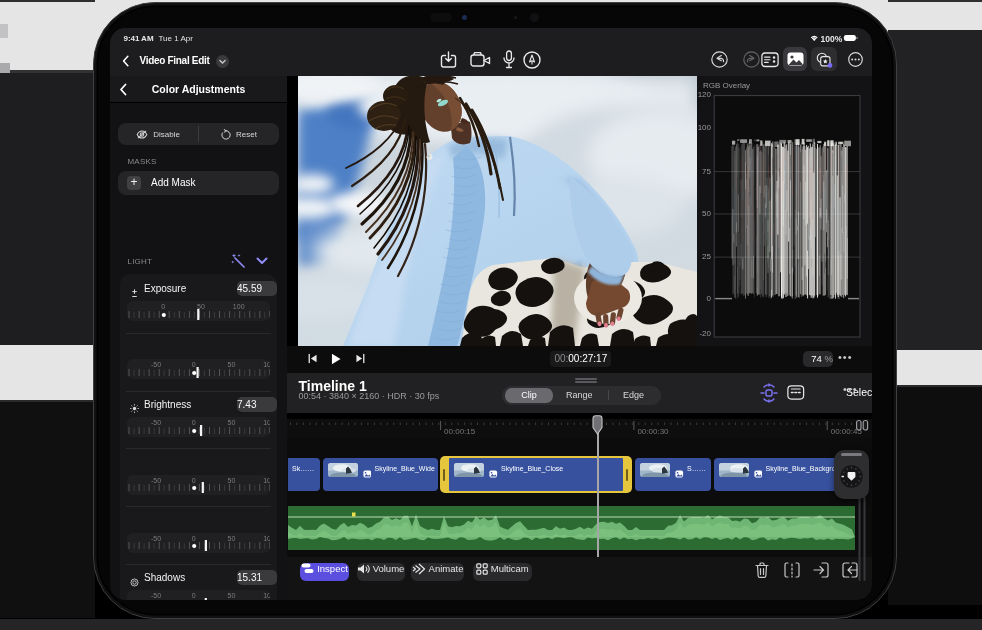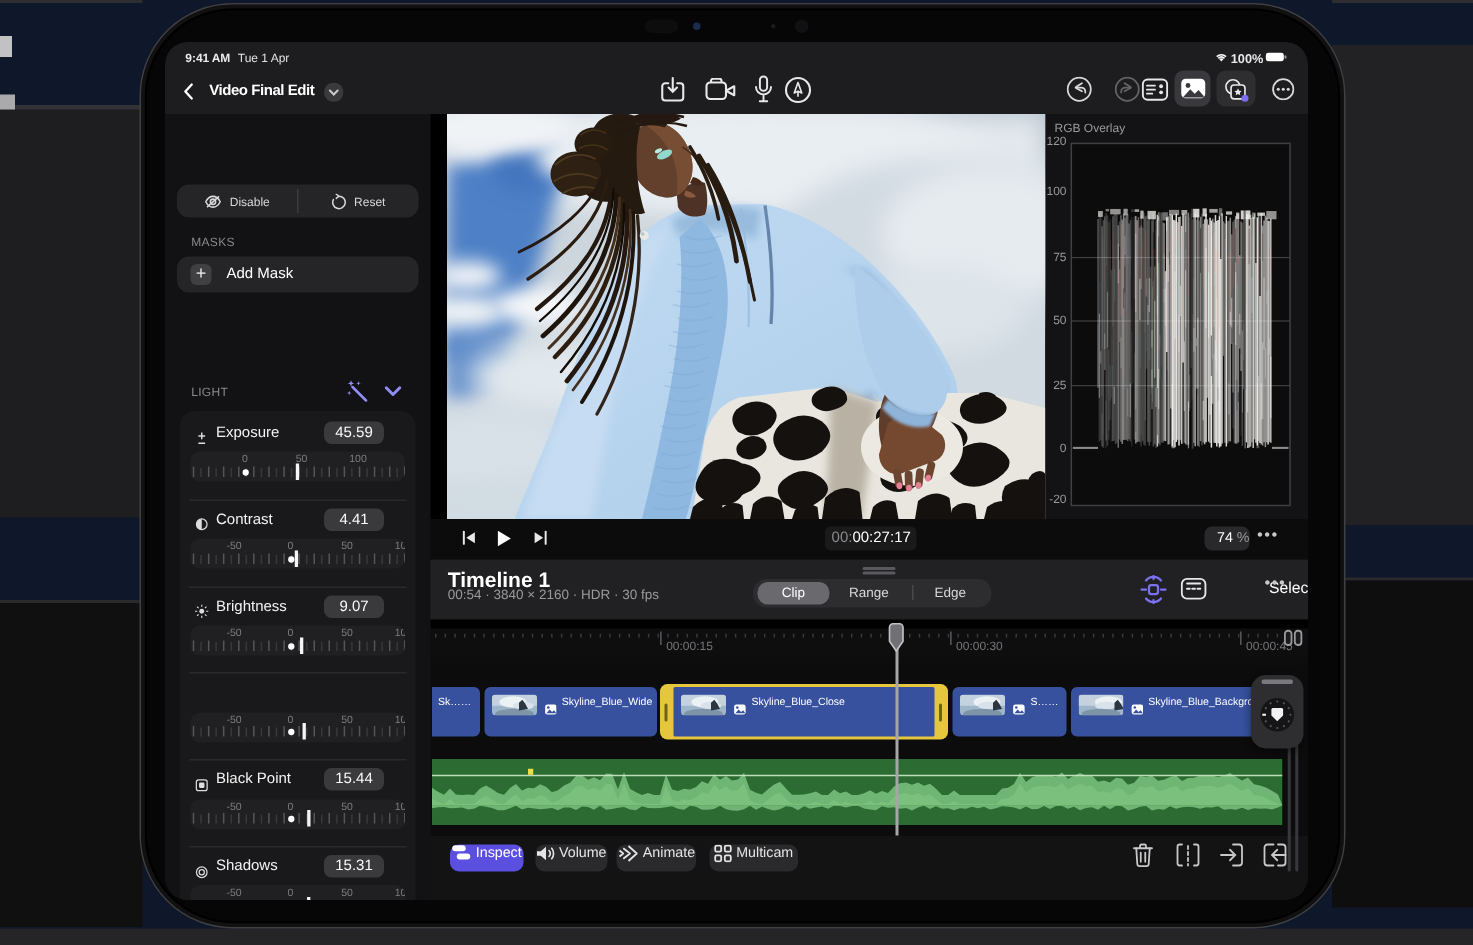--- a/index.html
+++ b/index.html
@@ -1,18 +1,18 @@
 <!DOCTYPE html>
 <html><head><meta charset="utf-8">
 <style>
 * { margin:0; padding:0; box-sizing:border-box; }
 html,body { width:982px; height:630px; background:#000; overflow:hidden;
   font-family:"Liberation Sans", sans-serif; -webkit-font-smoothing:antialiased; }
 .abs { position:absolute; }
-#stage { position:relative; width:982px; height:630px; background:#0f172a; }
+#stage { position:relative; width:982px; height:506px; background:#e5e5e5; }
 
 .bgp { position:absolute; background:#1b1b1d; }
 
 #device { position:absolute; left:93px; top:2px; width:804px; height:617px;
   background:#060606; border-radius:62px; border:1.5px solid #404044;
   box-shadow: inset 0 0 0 2.5px #111, inset 0 0 0 4px #000; }
 #screen { position:absolute; left:110px; top:28px; width:762px; height:572px;
   background:#000; border-radius:15px; overflow:hidden; }
 
 .camdot { position:absolute; border-radius:50%; }
@@ -33,22 +33,22 @@
 .seclab { position:absolute; left:17.5px; font-size:8px; color:#8a8a8e; letter-spacing:0.2px; }
 .bigbtn { position:absolute; left:8px; width:161px; height:24.5px; background:#252527; border-radius:8px; display:flex; align-items:center; }
 .plusbox { width:14px; height:14px; margin-left:9px; background:#404043; border-radius:4px; color:#efefef; font-size:12px; line-height:13px; text-align:center; }
 .amtext { margin-left:10px; font-size:10px; color:#fff; }
 .entext { margin-left:7px; white-space:nowrap; font-size:9px; color:#8f8cf6; font-weight:400; }
 #card { position:absolute; left:10px; top:198px; width:157px; height:400px; background:#19191b; border-radius:10px; }
 .srow { position:absolute; left:0; width:157px; height:21px; }
 .sicon { position:absolute; left:10px; top:5.5px; }
 .sicon svg { width:9px; height:9px; }
 .sname { position:absolute; left:24px; top:5px; font-size:10px; color:#f2f2f2; }
-.sval { position:absolute; right:21px; top:3px; width:40px; height:15px; background:#3a3a3d; border-radius:5px;
-  color:#fafafa; font-size:10px; text-align:center; line-height:15px; }
+.sval { position:absolute; right:0; top:3px; width:40px; height:15px; background:#3a3a3d; border-radius:5px;
+  color:#fafafa; font-size:10px; line-height:15px; }
 .rwrap { position:absolute; left:6.5px; width:143.5px; height:20px; }
 .rstrip { position:relative; width:143.5px; height:20px; background:#202022; border-radius:6px; overflow:hidden; }
 .rlab { position:absolute; top:2px; width:16px; text-align:center; font-size:7px; color:#7c7c80; }
 .rticks { position:absolute; left:0; top:9.5px; overflow:visible; }
 .sdiv { position:absolute; left:6px; width:145px; height:1px; background:#2a2a2d; }
 
 #preview { position:absolute; left:177px; top:48px; width:410px; height:270px; background:#000; }
 .photo { position:absolute; left:11px; top:0; }
 #playbar { position:absolute; left:177px; top:318px; width:585px; height:27px; background:#0c0c0d; }
 .pbico { position:absolute; top:6px; }
@@ -203,20 +203,26 @@
           </svg>
 <svg class="ticon" style="left:738px;top:6px" width="15" height="15" viewBox="0 0 19 19">
 <circle cx="9.5" cy="9.5" r="8.6" stroke="#d8d8da" stroke-width="1.5" fill="none"></circle>
 <circle cx="5.3" cy="9.5" r="1.3" fill="#d8d8da"></circle>
             <circle cx="9.5" cy="9.5" r="1.3" fill="#d8d8da"></circle>
             <circle cx="13.7" cy="9.5" r="1.3" fill="#d8d8da"></circle>
           </svg>
 </div>
       </div>
 <div id="lpanel">
+<div id="lphead">
+          <svg class="abs" style="left:9px;top:7px" width="8" height="13" viewBox="0 0 8 13">
+            <path d="M6.5 1.5 L2 6.5 L6.5 11.5" stroke="#fff" stroke-width="1.8" fill="none" stroke-linecap="round" stroke-linejoin="round"></path>
+          </svg>
+          <span class="title">Color Adjustments</span>
+        </div>
 <div class="btn2">
           <div class="half">
 <svg width="12" height="9" viewBox="0 0 15 11">
               <g stroke="#d8d8da" stroke-width="1.3" fill="none">
 <path d="M1.5 5.5 C3 2.5 5 1 7.5 1 C10 1 12 2.5 13.5 5.5 C12 8.5 10 10 7.5 10 C5 10 3 8.5 1.5 5.5 Z"></path>
 <circle cx="7.5" cy="5.5" r="2.2"></circle>
                 <path d="M2.5 10 L12.5 1"></path>
               </g>
             </svg>
 Disable</div>
@@ -284,28 +290,20 @@
                 <rect x="127.3" y="1" width="1" height="6" fill="#505054" opacity="0.5"></rect>
                 <rect x="132.3" y="0" width="1" height="7" fill="#6e6e72" opacity="0.68"></rect>
                 <rect x="137.3" y="1" width="1" height="6" fill="#505054" opacity="0.5"></rect>
                 <rect x="142.3" y="0" width="1" height="7" fill="#6e6e72" opacity="0.68"></rect>
                 <circle cx="36.8" cy="4" r="2.1" fill="#ffffff"></circle>
                 <rect x="70.2" y="-2" width="2.2" height="11" fill="#f5f5f5"></rect>
               </svg>
             </div>
           </div>
           <div class="sdiv" style="top:58.7px"></div>
-          <div class="srow" style="top:61.9px">
-            <span class="sicon"><svg width="12" height="12" viewBox="0 0 12 12">
-                <circle cx="6" cy="6" r="4.7" stroke="#ddd" stroke-width="1.1" fill="none"></circle>
-                <path d="M6 1.3 A4.7 4.7 0 0 0 6 10.7 Z" fill="#ddd"></path>
-              </svg></span>
-            <span class="sname">Contrast</span>
-            <span class="sval">4.41</span>
-          </div>
           <div class="rwrap" style="top:85.2px">
             <div class="rstrip">
               <span class="rlab" style="left:21.5px">-50</span>
               <span class="rlab" style="left:59.2px">0</span>
               <span class="rlab" style="left:96.9px">50</span>
               <span class="rlab" style="left:134.5px">100</span>
               <svg class="rticks" width="144" height="10" viewBox="0 0 144 10">
                 <rect x="1.5" y="0" width="1" height="7" fill="#6e6e72" opacity="0.68"></rect>
                 <rect x="6.5" y="1" width="1" height="6" fill="#505054" opacity="0.5"></rect>
                 <rect x="11.6" y="0" width="1" height="7" fill="#6e6e72" opacity="0.68"></rect>
@@ -342,21 +340,21 @@
           </div>
           <div class="sdiv" style="top:116.5px"></div>
           <div class="srow" style="top:119.7px">
             <span class="sicon"><svg width="12" height="12" viewBox="0 0 12 12">
                 <circle cx="6" cy="6" r="2.2" fill="#ddd"></circle>
                 <g stroke="#ddd" stroke-width="1">
                   <path d="M6 0v2M6 10v2M0 6h2M10 6h2M1.8 1.8l1.4 1.4M8.8 8.8l1.4 1.4M10.2 1.8L8.8 3.2M3.2 8.8L1.8 10.2"></path>
                 </g>
               </svg></span>
             <span class="sname">Brightness</span>
-            <span class="sval">9.07</span>
+            <span class="sval">7.43</span>
           </div>
           <div class="rwrap" style="top:143.0px">
             <div class="rstrip">
               <span class="rlab" style="left:21.5px">-50</span>
               <span class="rlab" style="left:59.2px">0</span>
               <span class="rlab" style="left:96.9px">50</span>
               <span class="rlab" style="left:134.5px">100</span>
               <svg class="rticks" width="144" height="10" viewBox="0 0 144 10">
                 <rect x="1.5" y="0" width="1" height="7" fill="#6e6e72" opacity="0.68"></rect>
                 <rect x="6.5" y="1" width="1" height="6" fill="#505054" opacity="0.5"></rect>
@@ -428,28 +426,20 @@
                 <rect x="127.3" y="1" width="1" height="6" fill="#505054" opacity="0.5"></rect>
                 <rect x="132.3" y="0" width="1" height="7" fill="#6e6e72" opacity="0.68"></rect>
                 <rect x="137.3" y="1" width="1" height="6" fill="#505054" opacity="0.5"></rect>
                 <rect x="142.3" y="0" width="1" height="7" fill="#6e6e72" opacity="0.68"></rect>
                 <circle cx="67.2" cy="4" r="2.1" fill="#ffffff"></circle>
                 <rect x="74.7" y="-2" width="2.2" height="11" fill="#f5f5f5"></rect>
               </svg>
             </div>
           </div>
           <div class="sdiv" style="top:232.1px"></div>
-          <div class="srow" style="top:235.3px">
-            <span class="sicon"><svg width="12" height="12" viewBox="0 0 12 12">
-                <rect x="1.2" y="1.2" width="9.6" height="9.6" rx="2" stroke="#ddd" stroke-width="1.1" fill="none"></rect>
-                <rect x="3.6" y="3.6" width="4.8" height="4.8" rx="1" fill="#ddd"></rect>
-              </svg></span>
-            <span class="sname">Black Point</span>
-            <span class="sval">15.44</span>
-          </div>
           <div class="rwrap" style="top:258.6px">
             <div class="rstrip">
               <span class="rlab" style="left:21.5px">-50</span>
               <span class="rlab" style="left:59.2px">0</span>
               <span class="rlab" style="left:96.9px">50</span>
               <span class="rlab" style="left:134.5px">100</span>
               <svg class="rticks" width="144" height="10" viewBox="0 0 144 10">
                 <rect x="1.5" y="0" width="1" height="7" fill="#6e6e72" opacity="0.68"></rect>
                 <rect x="6.5" y="1" width="1" height="6" fill="#505054" opacity="0.5"></rect>
                 <rect x="11.6" y="0" width="1" height="7" fill="#6e6e72" opacity="0.68"></rect>

